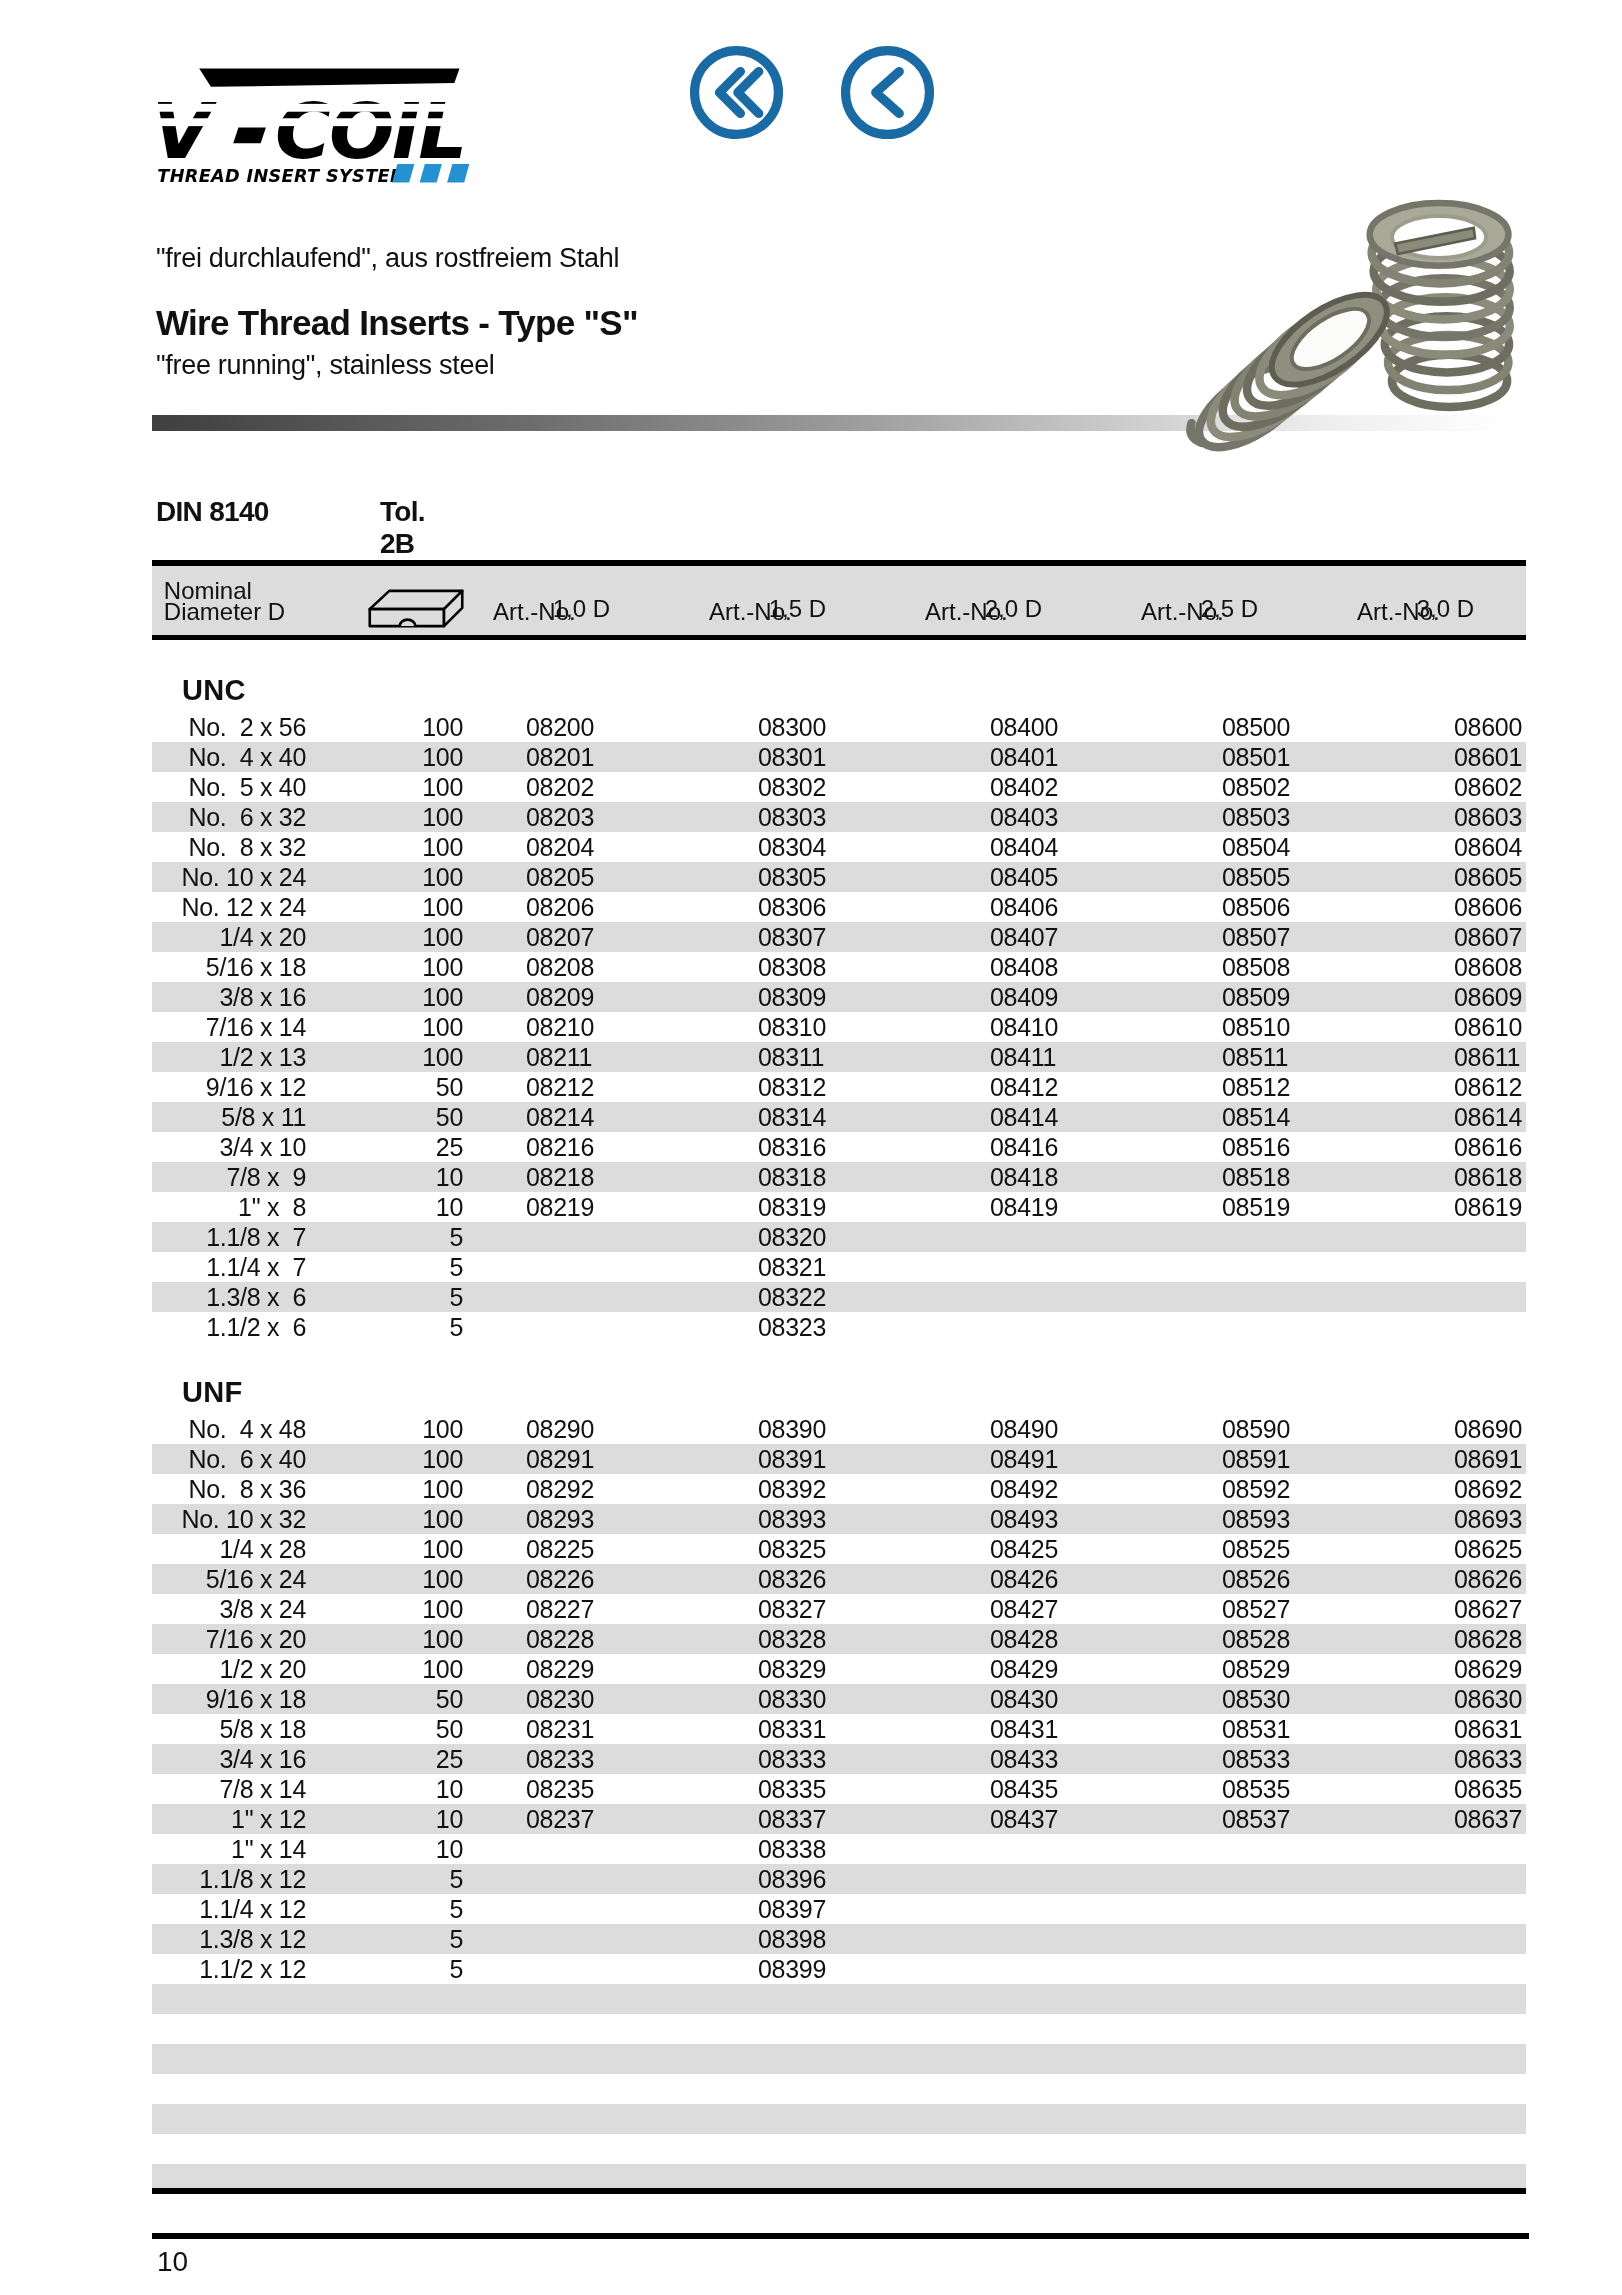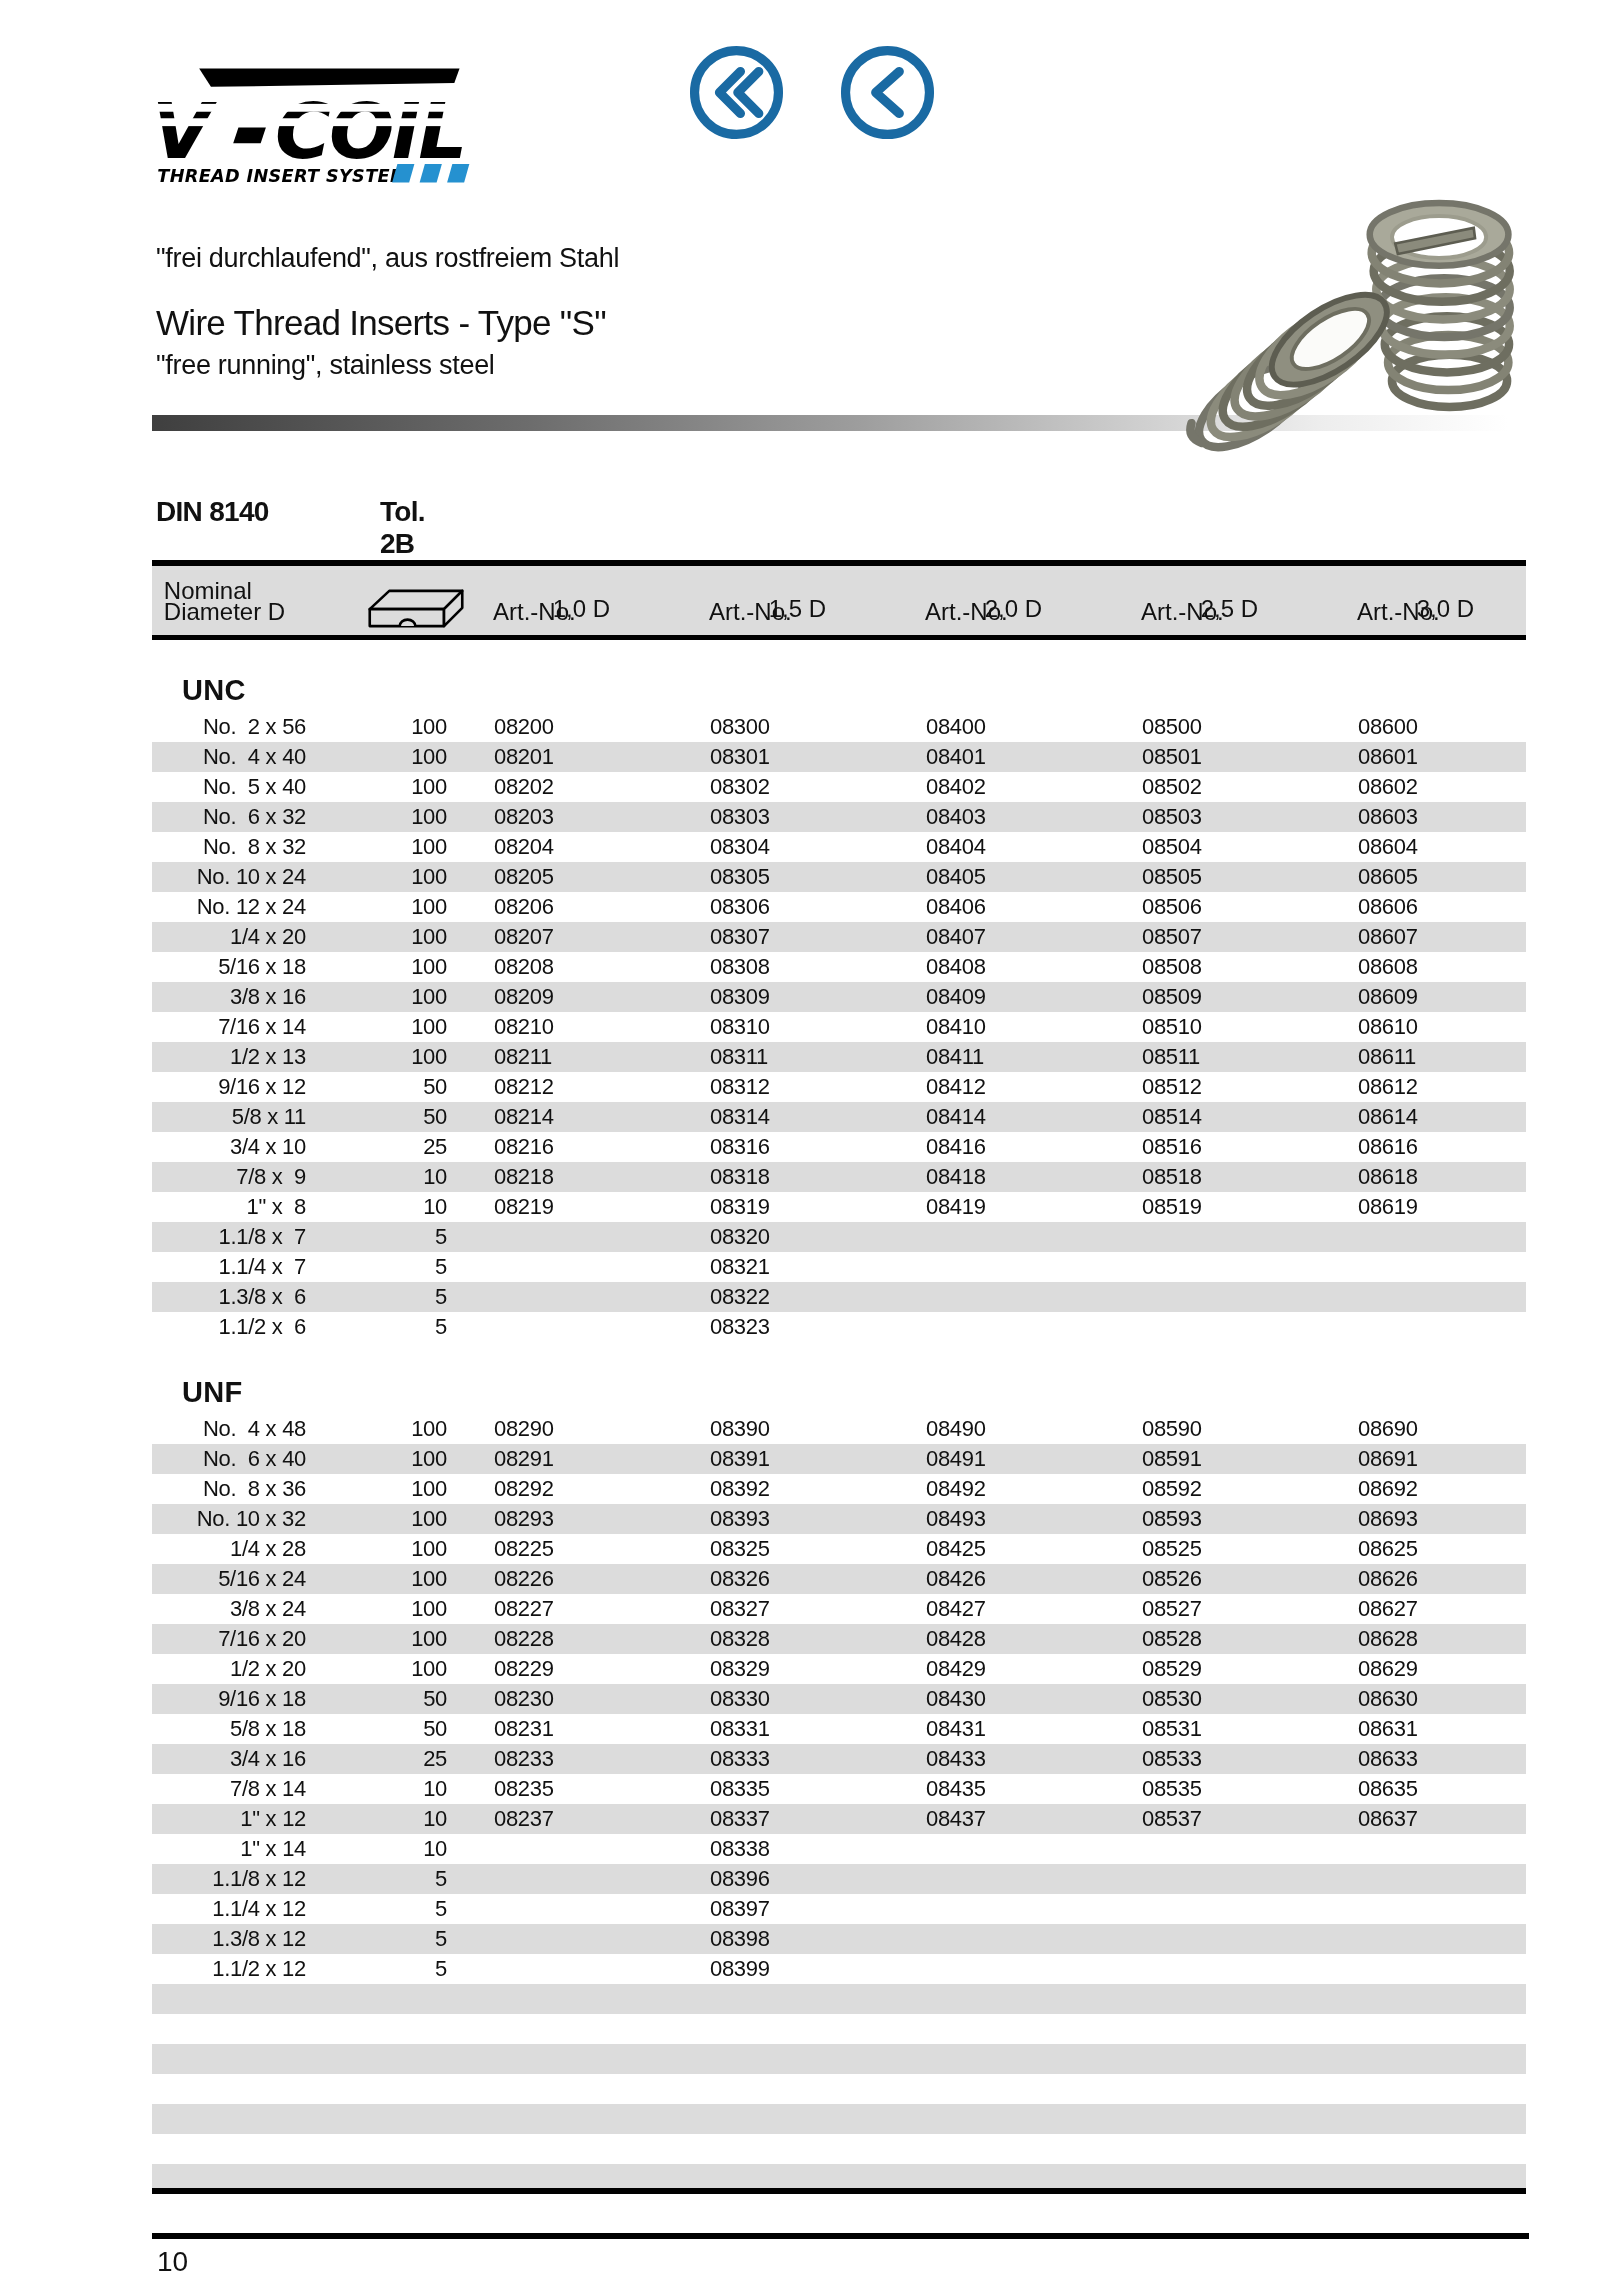--- a/index.html
+++ b/index.html
@@ -16,21 +16,21 @@
   .logo{position:absolute;left:156px;top:58px;width:314px;height:131px;}
 
   
   .nav-btn{position:absolute;top:44px;width:97px;height:97px;border:none;background:transparent;cursor:pointer;padding:0;}
   .nav-btn.first{left:688px;}
   .nav-btn.prev{left:839px;}
 
   
   .title-de{position:absolute;left:156px;top:196px;font-size:35px;font-weight:bold;letter-spacing:-0.7px;}
   .subtitle-de{position:absolute;left:156px;top:243px;font-size:27px;letter-spacing:-0.3px;}
-  .title-en{position:absolute;left:156px;top:303px;font-size:35px;font-weight:normal;letter-spacing:-0.7px;}
+  .title-en{position:absolute;left:156px;top:303px;font-size:35px;font-weight:bold;letter-spacing:-0.7px;}
   .subtitle-en{position:absolute;left:156px;top:350px;font-size:27px;letter-spacing:-0.3px;}
 
   
   .grad-bar{position:absolute;left:152px;top:415px;width:1356px;height:15.7px;
     background:linear-gradient(to right,#3f3f3f 0%,#6d6d6d 28%,#9d9d9d 52%,#cdcdcd 72%,#ededed 86%,#ffffff 100%);}
 
   
   .photo{position:absolute;left:1165px;top:165px;width:399px;height:301px;z-index:2;}
 
   
@@ -45,21 +45,21 @@
   .th-nom2{position:absolute;left:11.8px;bottom:9.2px;font-size:24px;}
   .pack-icon{position:absolute;left:215px;bottom:5.2px;width:98px;height:43px;}
   .head-cols{position:absolute;left:294px;top:0;bottom:0;display:grid;grid-template-columns:repeat(5,216px);margin-top:18px;}
   .head-col{position:relative;}
   .head-col .dlab{position:absolute;right:52px;top:10.5px;font-size:24px;}
   .head-col .sublab{position:absolute;left:47px;bottom:9.2px;font-size:24px;}
 
   .section-header{height:72px;display:flex;align-items:flex-end;padding:0 0 5.2px 30px;
     font-size:29px;font-weight:bold;letter-spacing:0.3px;}
   .row{display:grid;grid-template-columns:154px 141px repeat(5,216px);height:30px;
-    align-items:center;font-size:22px;letter-spacing:-0.3px;}
+    align-items:center;font-size:25px;letter-spacing:-0.3px;gap:16px;}
   .row.stripe{background:var(--stripe);}
   .cell-nominal{text-align:right;white-space:pre;}
   .cell-qty{text-align:right;}
   .cell-art{padding-left:47px;}
   .tbl-bottom{border-bottom:6.5px solid #000;}
 
   
   .footer-rule{position:absolute;left:152px;top:2233px;width:1377px;height:5.9px;background:#000;}
   .page-num{position:absolute;left:157px;top:2246px;font-size:28px;}
 </style>

